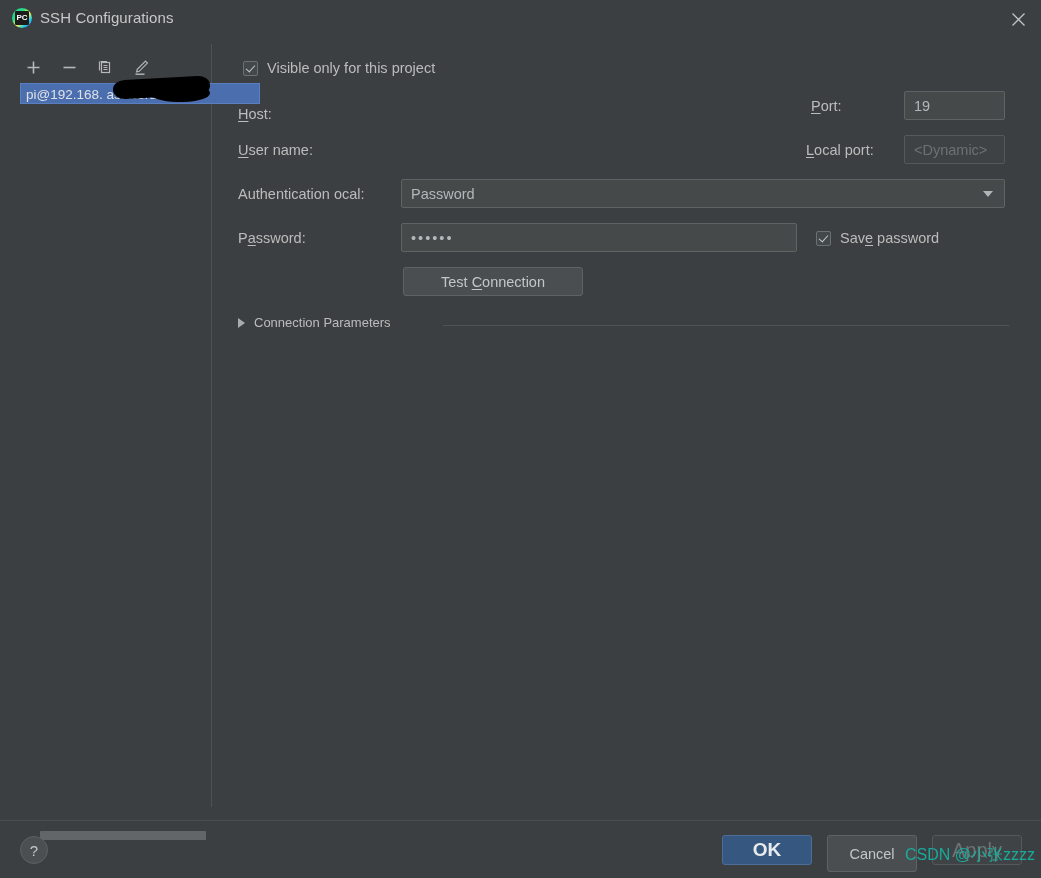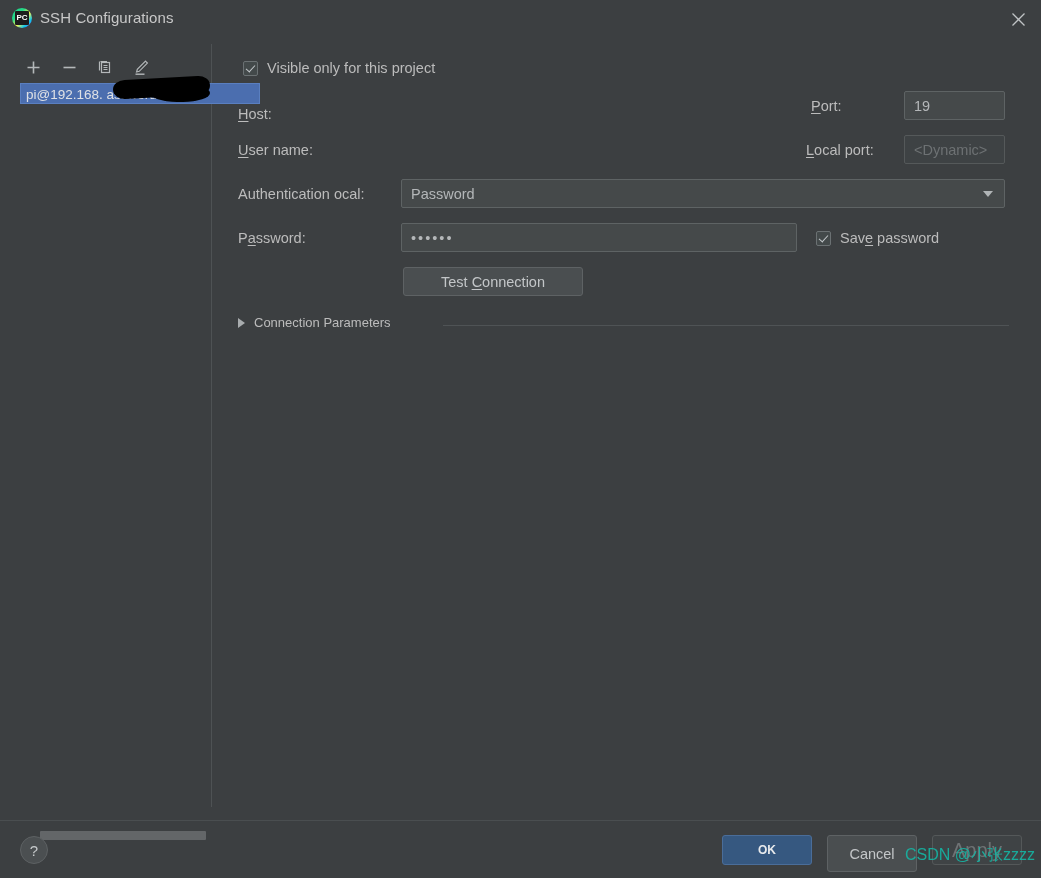--- a/index.html
+++ b/index.html
@@ -178,21 +178,21 @@
     position: absolute; left: 20px; top: 836px;
     width: 28px; height: 28px; border-radius: 50%;
     background: #4b4f51; border: 1px solid #5d6163;
     color: #c6c9cb; font-size: 15px;
     display: flex; align-items: center; justify-content: center;
     cursor: pointer;
   }
   .btn-ok {
     position: absolute; left: 722px; top: 835px; width: 90px; height: 30px;
     background: #365880; border: 1px solid #4a6d99; border-radius: 3px;
-    color: #e8eaec; font-size: 12px; font-weight: bold;
+    color: #e8eaec; font-size: 19px; font-weight: bold;
     display: flex; align-items: center; justify-content: center; cursor: pointer;
   }
   .btn-cancel {
     position: absolute; left: 827px; top: 835px; width: 90px; height: 37px;
     background: #4a4e50; border: 1px solid #5e6264; border-radius: 3px;
     color: #c3c6c8; font-size: 14.5px;
     display: flex; align-items: center; justify-content: center; cursor: pointer;
   }
   .btn-apply {
     position: absolute; left: 932px; top: 835px; width: 90px; height: 30px;

